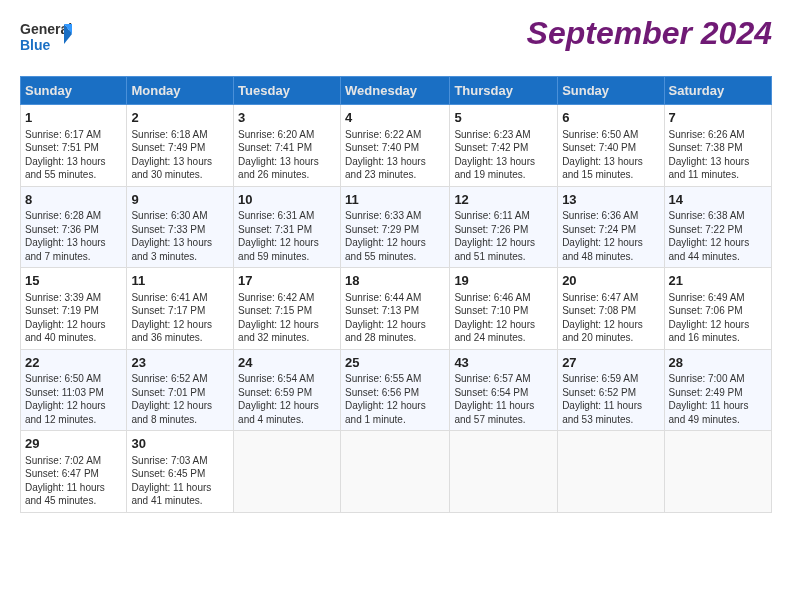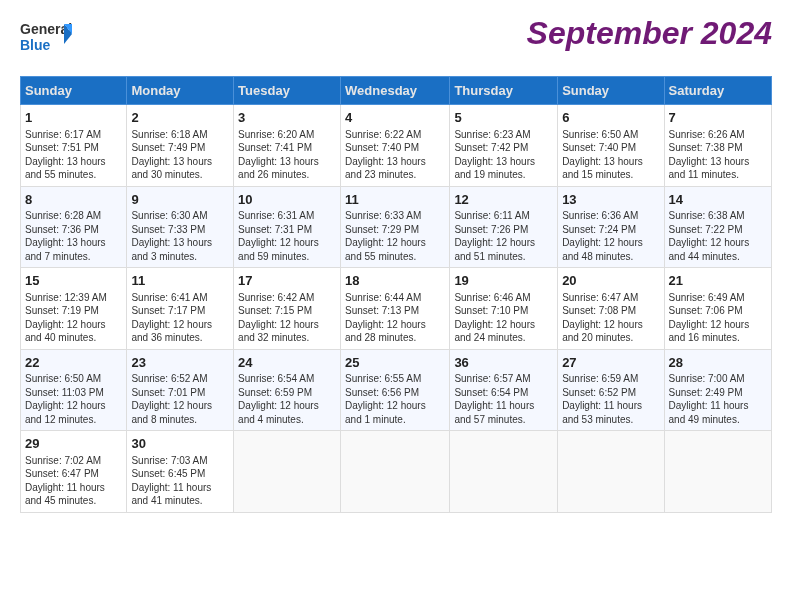--- a/index.html
+++ b/index.html
@@ -216,21 +216,21 @@
             <span class="day-number">14</span>
             <div>Sunrise: 6:38 AM</div>
             <div>Sunset: 7:22 PM</div>
             <div>Daylight: 12 hours</div>
             <div>and 44 minutes.</div>
           </td>
         </tr>
         <tr>
           <td>
             <span class="day-number">15</span>
-            <div>Sunrise: 12:39 AM</div>
+            <div>Sunrise: 3:39 AM</div>
             <div>Sunset: 7:19 PM</div>
             <div>Daylight: 12 hours</div>
             <div>and 40 minutes.</div>
           </td>
           <td>
             <span class="day-number">11</span>
             <div>Sunrise: 6:41 AM</div>
             <div>Sunset: 7:17 PM</div>
             <div>Daylight: 12 hours</div>
             <div>and 36 minutes.</div>
@@ -294,21 +294,21 @@
             <div>and 4 minutes.</div>
           </td>
           <td>
             <span class="day-number">25</span>
             <div>Sunrise: 6:55 AM</div>
             <div>Sunset: 6:56 PM</div>
             <div>Daylight: 12 hours</div>
             <div>and 1 minute.</div>
           </td>
           <td>
-            <span class="day-number">36</span>
+            <span class="day-number">43</span>
             <div>Sunrise: 6:57 AM</div>
             <div>Sunset: 6:54 PM</div>
             <div>Daylight: 11 hours</div>
             <div>and 57 minutes.</div>
           </td>
           <td>
             <span class="day-number">27</span>
             <div>Sunrise: 6:59 AM</div>
             <div>Sunset: 6:52 PM</div>
             <div>Daylight: 11 hours</div>

